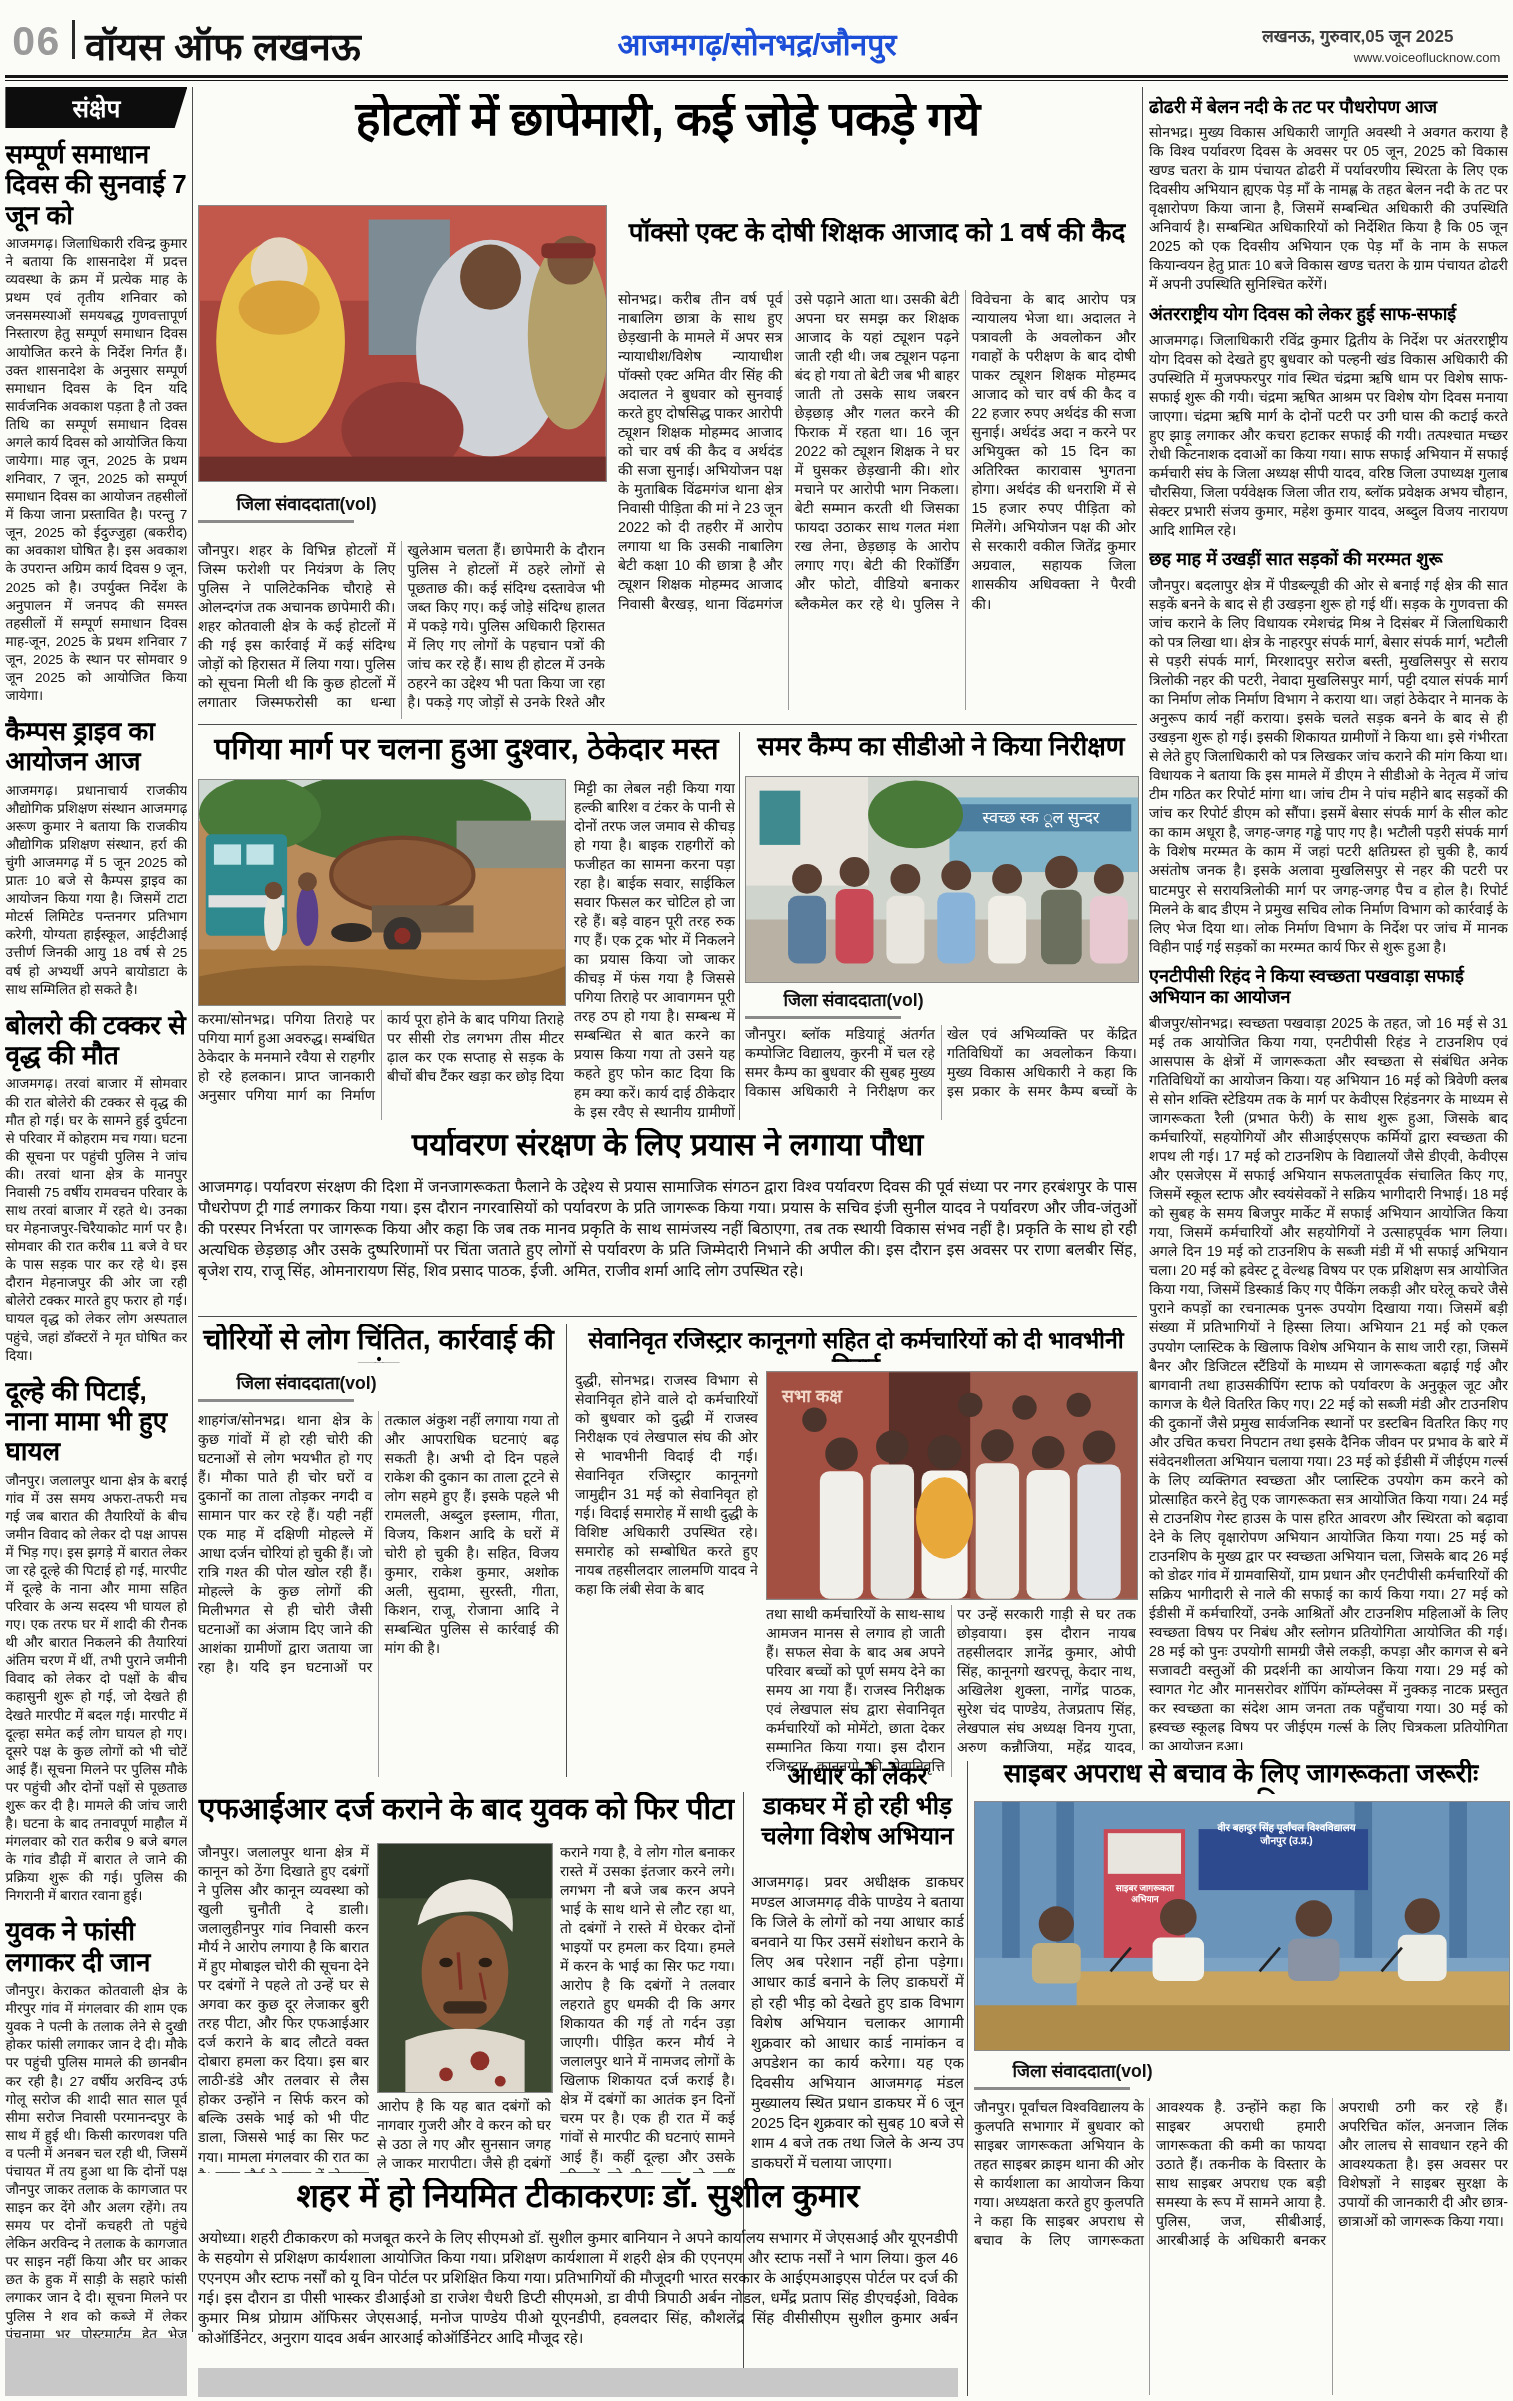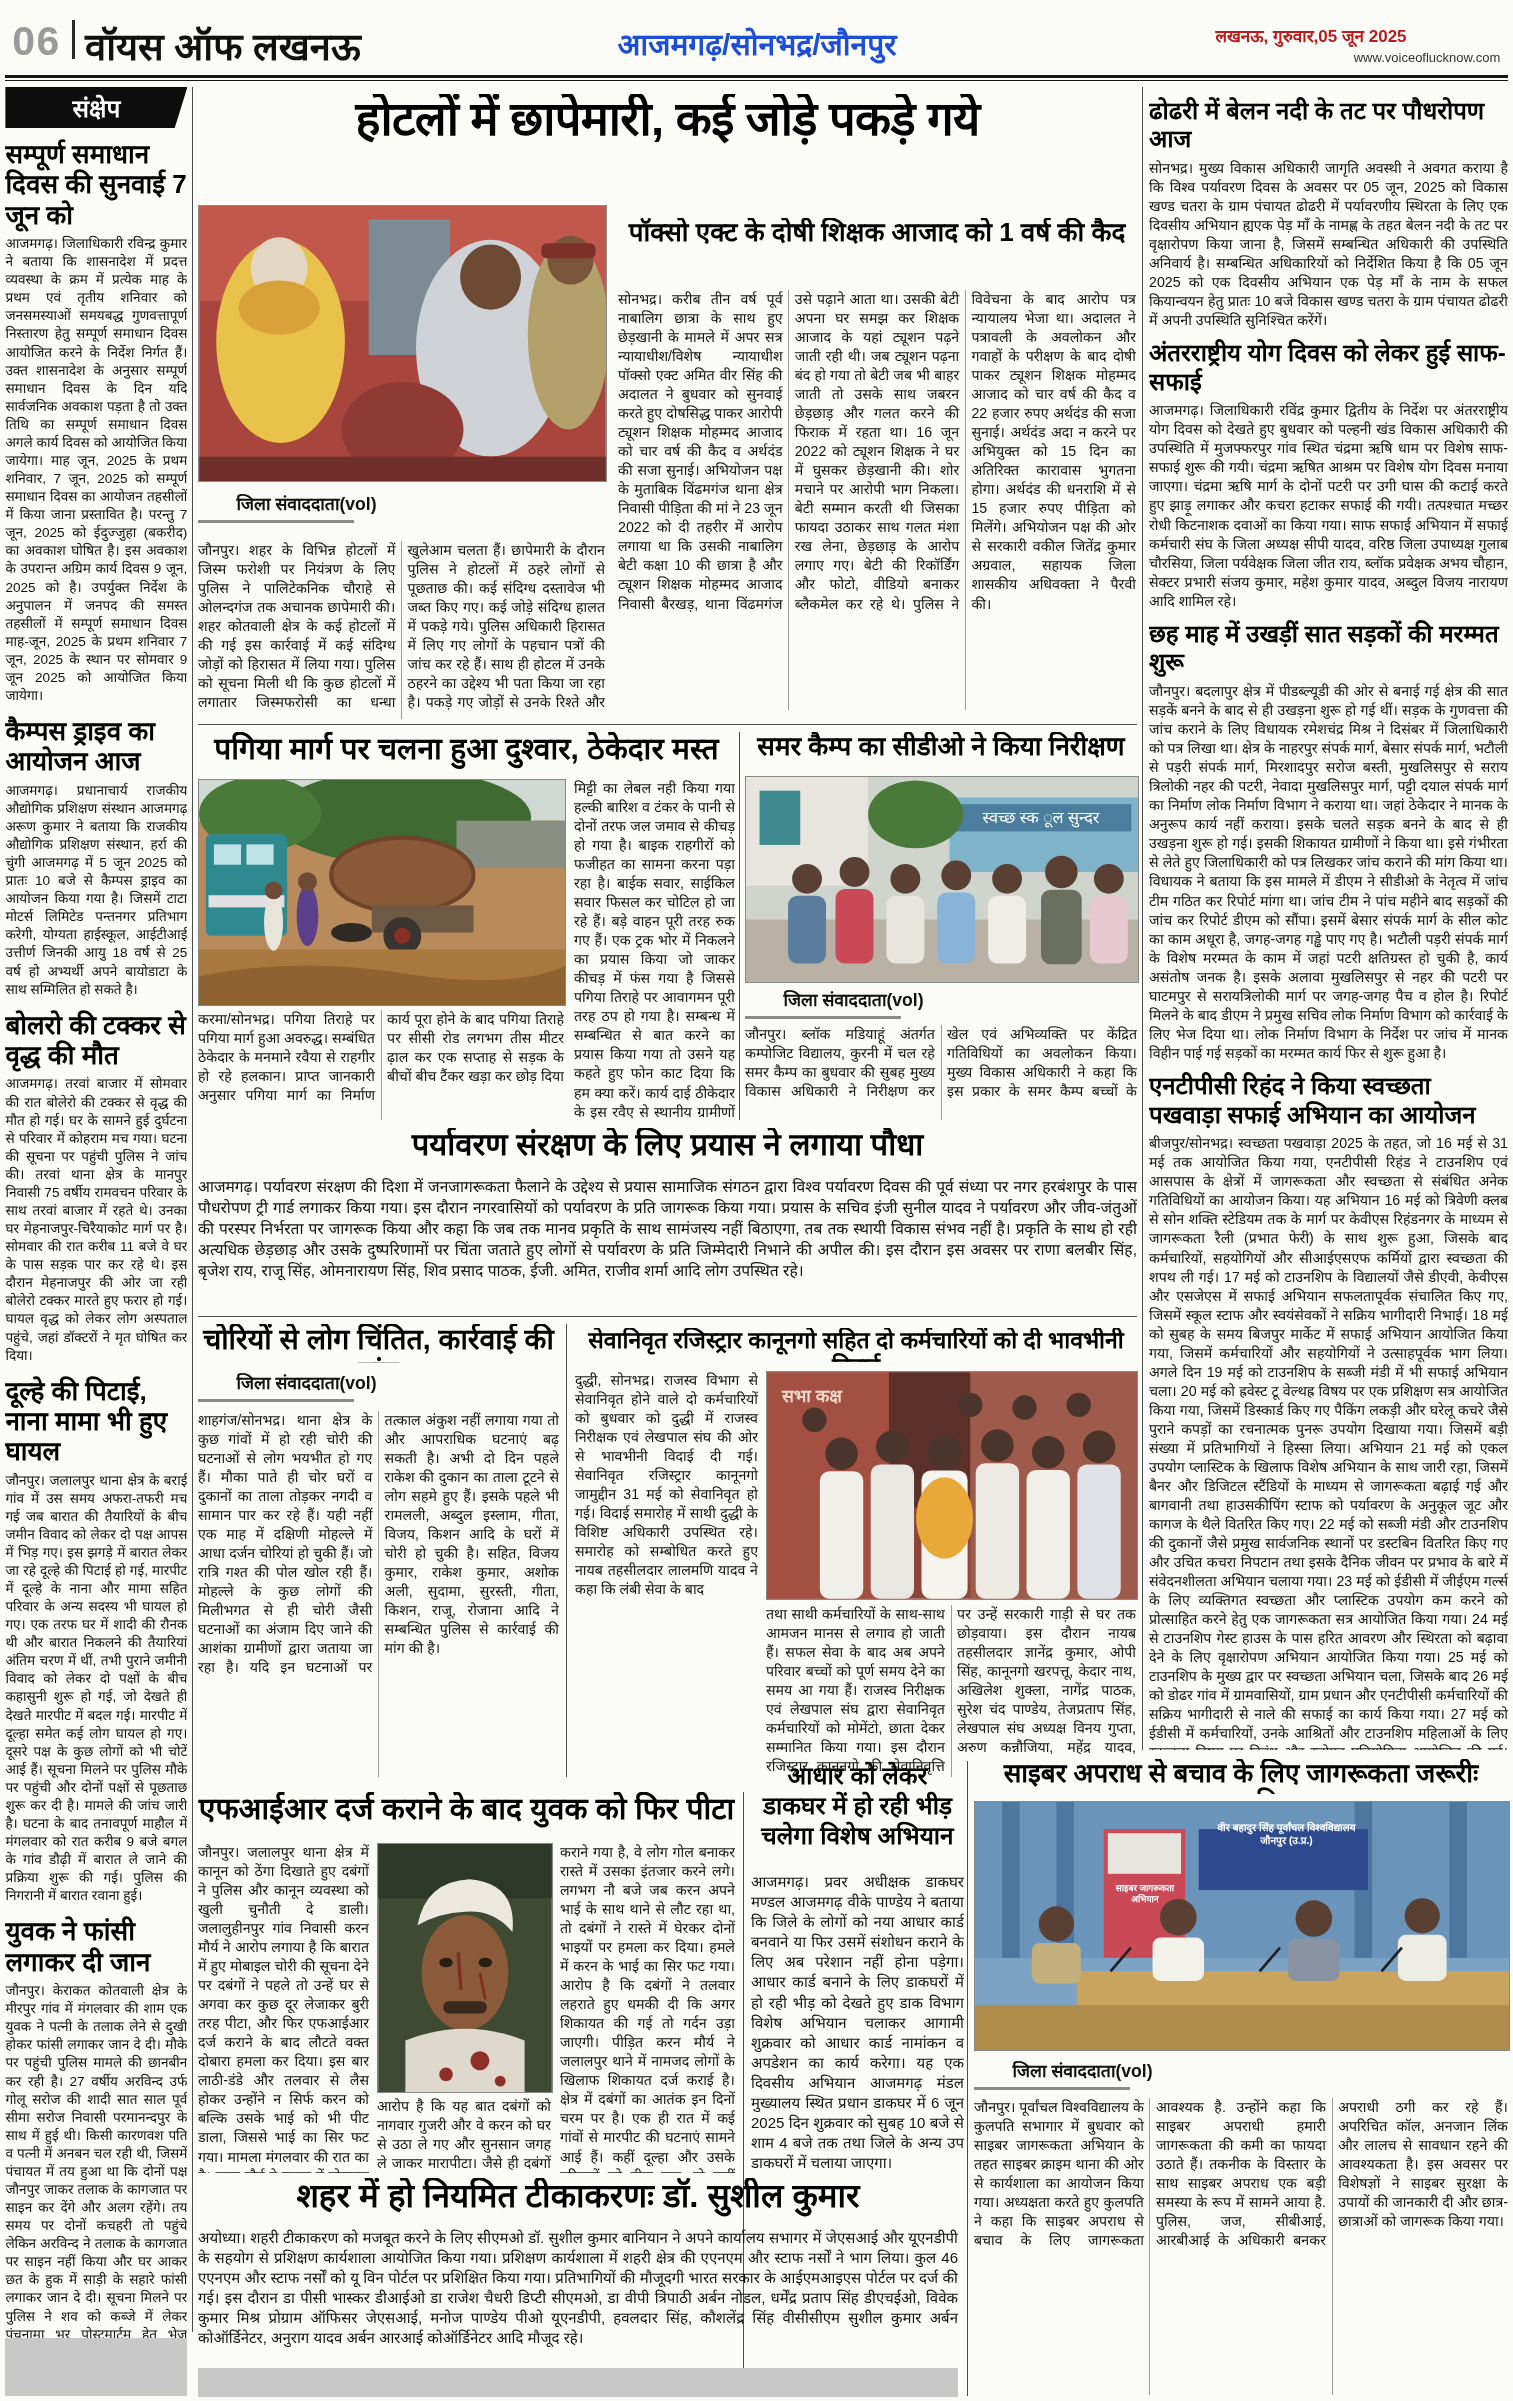--- a/index.html
+++ b/index.html
@@ -3,21 +3,21 @@
 <meta charset="utf-8">
 <style>
   html,body{margin:0;padding:0;background:#777;}
   #page{position:relative;width:1514px;height:2401px;background:#fbfbf8;margin:0 auto;
         font-family:"Liberation Sans","DejaVu Sans",sans-serif;color:#141414;overflow:hidden;}
   .abs{position:absolute;text-align:center;}
   
   .pageno{font-size:41px;font-weight:800;color:#9a9a9a;letter-spacing:1.4px;}
   .masthead{font-size:38px;font-weight:900;color:#101010;}
   .sectitle{font-size:30px;font-weight:900;color:#1d4ed8;}
-  .dateline{font-size:17px;font-weight:700;color:#b91c1c;text-align:left;}
+  .dateline{font-size:17px;font-weight:700;color:#404040;text-align:center;}
   .website{font-size:13px;color:#333;text-align:right;}
   .hdr-rule{background:#161616;}
   
   .vrule{background:#4c4c4c;width:1.4px;}
   .hrule{background:#4c4c4c;height:1.4px;}
   
   .hl{font-weight:900;color:#000;line-height:1.12;overflow:hidden;}
   .hl-lead{font-size:47px;letter-spacing:-0.7px;text-align:center;line-height:1.05;}
   .hl-38{font-size:26px;} .hl-44{font-size:30px;} .hl-46{font-size:31px;}
   .hl-42{font-size:28.5px;} .hl-34{font-size:23px;} .hl-48{font-size:33px;}
@@ -31,21 +31,21 @@
   .byline .rule{display:block;width:156px;height:2.7px;background:#8a8a8a;margin-top:5.4px;}
   
   #sidebar{position:absolute;left:5.4px;top:87px;width:182px;height:2272px;overflow:hidden;}
   .brief-banner{background:#0d0d0d;color:#fff;font-size:24.4px;font-weight:800;text-align:center;
       padding:4.1px 0;clip-path:polygon(0 0,100% 0,93% 100%,0 100%);}
   .brief-h{font-size:26px;font-weight:900;line-height:1.16;margin:11px 0 5.4px;color:#000;}
   .brief-b{margin-bottom:2.7px;}
   .gray-box{background:#c8c8c8;}
   
   #rightcol{position:absolute;left:1149px;top:87px;width:359px;height:1663px;overflow:hidden;}
-  .rc-h{font-size:24px;font-weight:900;line-height:1.18;margin:9.5px 0 5.4px;color:#000;}
+  .rc-h{font-size:18px;font-weight:900;line-height:1.18;margin:9.5px 0 5.4px;color:#000;}
   .rc-b{font-size:14.2px;}
   
   .photo{position:absolute;overflow:hidden;border:0.7px solid #888;background:#ddd;}
   .photo svg{display:block;}
   .photo-label{position:absolute;font-weight:700;}
 </style>
 </head>
 <body>
 
 <div id="page">

